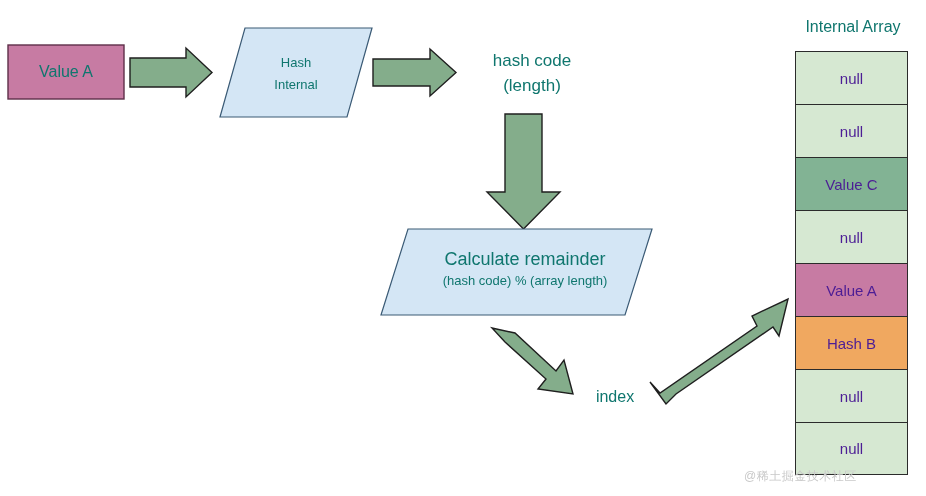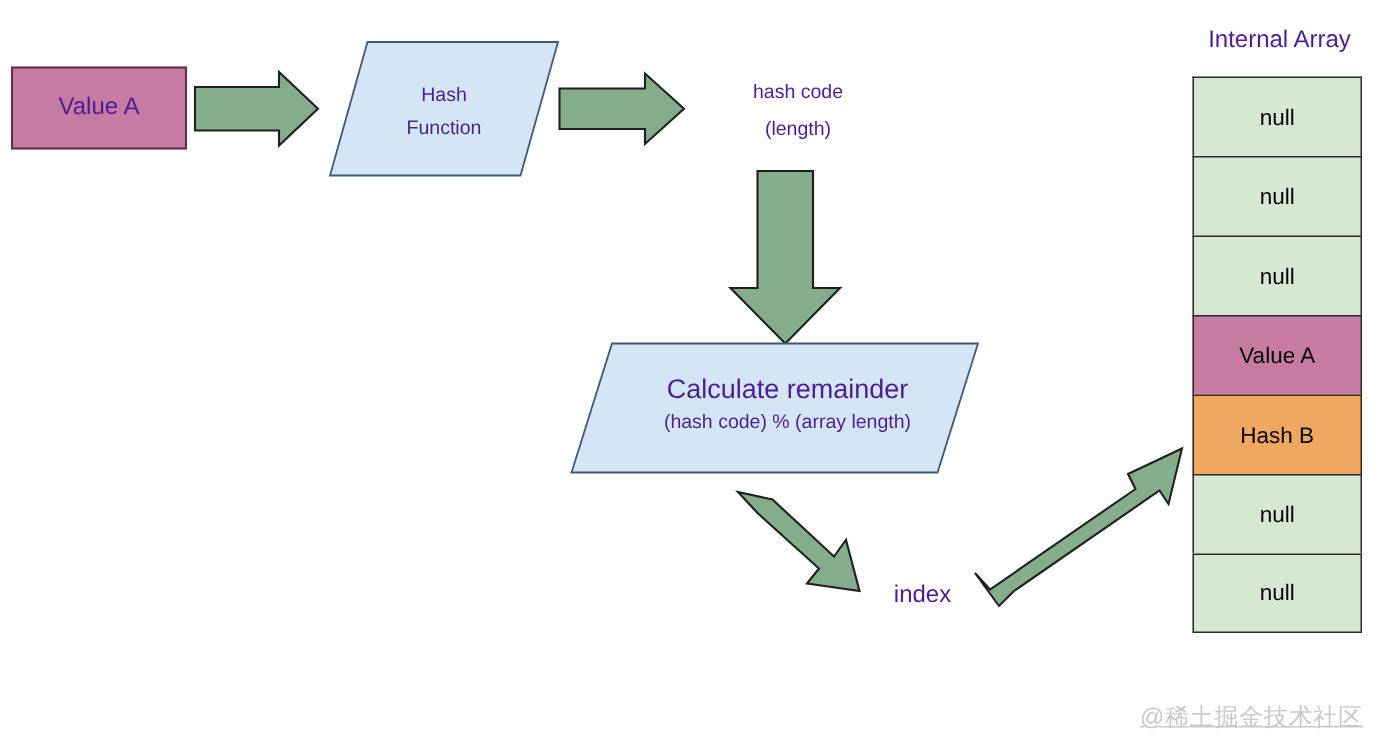--- a/index.html
+++ b/index.html
@@ -24,34 +24,34 @@
     width: 926px;
     height: 496px;
   }
   .node-label {
     position: absolute;
     display: flex;
     flex-direction: column;
     align-items: center;
     justify-content: center;
     text-align: center;
-    color: #4c1d95;
+    color: #0f766e;
     pointer-events: none;
   }
   .lbl-value-a {
     left: 8px; top: 45px; width: 116px; height: 54px;
     font-size: 16px;
   }
   .lbl-hash-fn {
     left: 222px; top: 30px; width: 148px; height: 88px;
     font-size: 13px; line-height: 22px;
   }
   .lbl-hashcode {
     left: 452px; top: 48px; width: 160px; height: 50px;
-    font-size: 13px; line-height: 25px;
+    font-size: 17px; line-height: 25px;
   }
   .lbl-calc {
     left: 400px; top: 240px; width: 250px; height: 56px;
   }
   .lbl-calc .line1 { font-size: 18px; }
   .lbl-calc .line2 { font-size: 13px; margin-top: 3px; }
   .lbl-index {
     left: 570px; top: 385px; width: 90px; height: 24px;
     font-size: 16px;
   }
@@ -67,34 +67,33 @@
   }
   .array-cell {
     height: 53px;
     box-sizing: border-box;
     border: 1px solid #2b2b2b;
     border-bottom: none;
     display: flex;
     align-items: center;
     justify-content: center;
     font-size: 15px;
-    color: #000000;
+    color: #4c1d95;
   }
   .array-cell:last-child {
     border-bottom: 1px solid #2b2b2b;
   }
   .watermark {
     position: absolute;
-    left: 760px;
+    left: 744px;
     top: 468px;
-    font-size: 16px;
+    font-size: 12px;
     color: #c9c9c9;
     letter-spacing: 0.5px;
     white-space: nowrap;
-    text-decoration: underline;
   }
 </style>
 </head>
 <body>
 
 <div id="canvas">
 
   <svg id="svg-layer" viewBox="0 0 926 496" xmlns="http://www.w3.org/2000/svg">
 
     <rect x="8" y="45" width="116" height="54" fill="#c77ba3" stroke="#5e3049" stroke-width="1.4"></rect>
@@ -111,40 +110,41 @@
 
     <polygon points="492,328 515,333 556,371 564,360 573,394 538,389 546,379 505,342" fill="#84ad8b" stroke="#1f1f1f" stroke-width="1.4" stroke-linejoin="miter"></polygon>
 
     <polygon points="650,382 660,393 757,326 752,316 788,299 779,336 773,327 676,394 666,404" fill="#84ad8b" stroke="#1f1f1f" stroke-width="1.4" stroke-linejoin="miter"></polygon>
   </svg>
 
   <div class="node-label lbl-value-a">Value A</div>
 
   <div class="node-label lbl-hash-fn">
     <span>Hash</span>
-    <span>Function</span>
+    <span>Internal</span>
   </div>
 
   <div class="node-label lbl-hashcode">
     <span>hash code</span>
     <span>(length)</span>
   </div>
 
   <div class="node-label lbl-calc">
     <span class="line1">Calculate remainder</span>
     <span class="line2">(hash code) % (array length)</span>
   </div>
 
   <div class="node-label lbl-index">index</div>
 
   <div class="node-label lbl-array-title">Internal Array</div>
 
   <div class="array-col" id="array-col">
       <div class="array-cell" style="background: rgb(214, 232, 210);">null</div>
       <div class="array-cell" style="background: rgb(214, 232, 210);">null</div>
+      <div class="array-cell" style="background: rgb(130, 179, 148);">Value C</div>
       <div class="array-cell" style="background: rgb(214, 232, 210);">null</div>
       <div class="array-cell" style="background: rgb(199, 123, 163);">Value A</div>
       <div class="array-cell" style="background: rgb(240, 168, 96);">Hash B</div>
       <div class="array-cell" style="background: rgb(214, 232, 210);">null</div>
       <div class="array-cell" style="background: rgb(214, 232, 210);">null</div>
     </div>
 
   <div class="watermark">@稀土掘金技术社区</div>
 </div>
 

